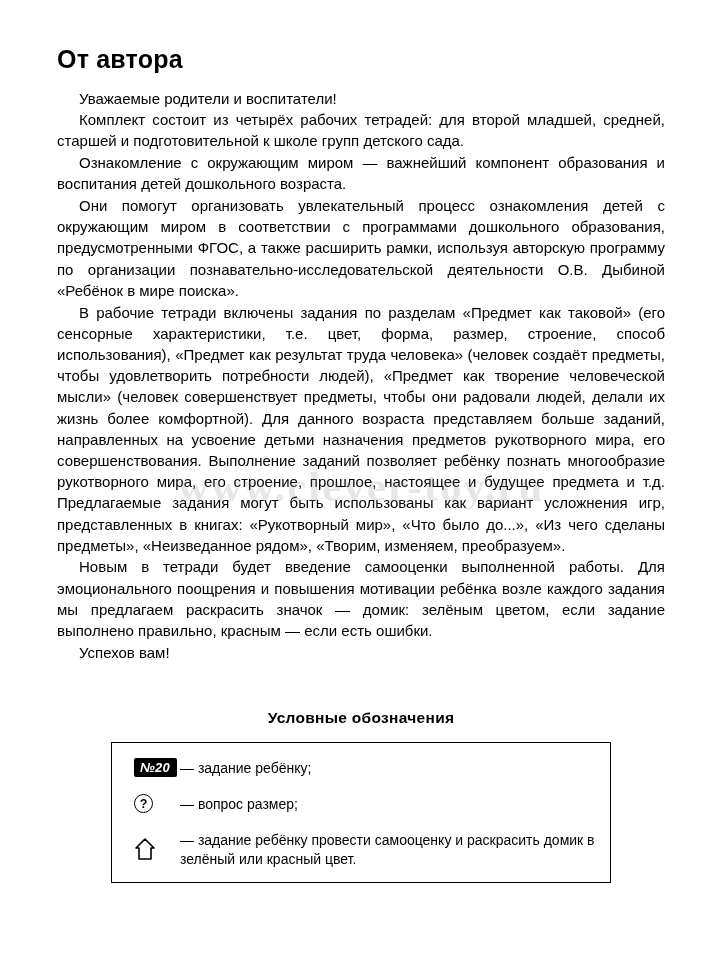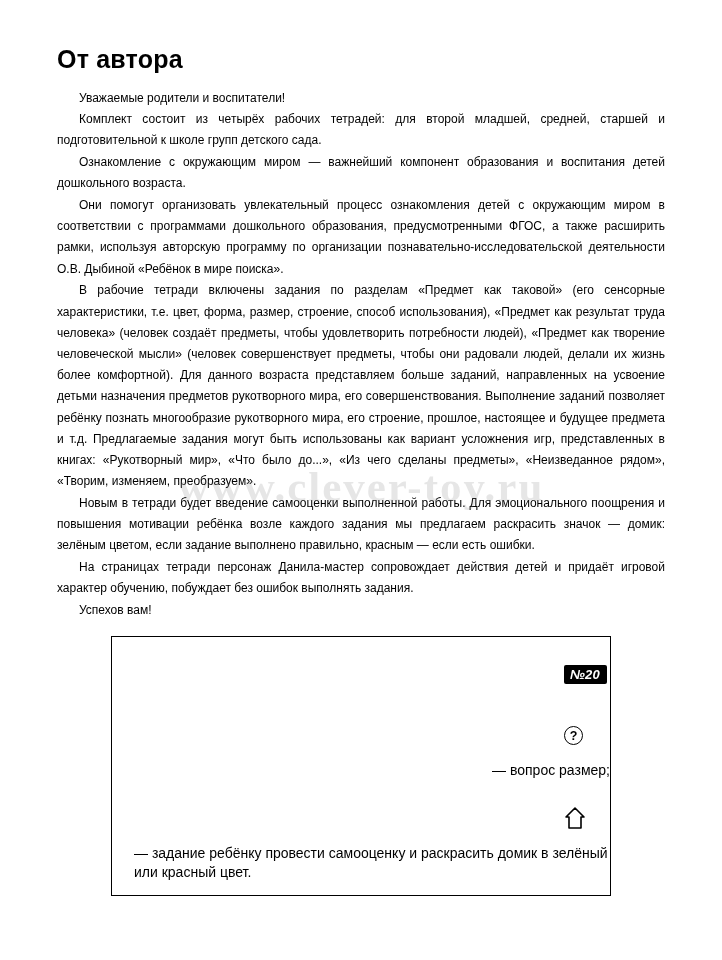--- a/index.html
+++ b/index.html
@@ -30,21 +30,21 @@
   }
   .page-title {
     font-size: 25px;
     font-weight: bold;
     letter-spacing: 0.2px;
     margin: 0 0 14px 0;
     line-height: 1.1;
   }
   p.para {
     margin: 0 0 0.5px 0;
-    font-size: 12px;
+    font-size: 15px;
     line-height: 21.2px;
     text-align: justify;
     text-justify: inter-word;
     hyphens: manual;
   }
   p.indent {
     text-indent: 22px;
   }
   .watermark {
     position: absolute;
@@ -69,24 +69,23 @@
   }
   .legend-box {
     margin: 15px auto 0 auto;
     width: 500px;
     border: 1px solid #000;
     padding: 13px 0 13px 0;
     box-sizing: border-box;
   }
   .legend-row {
     display: flex;
-    align-items: flex-end;
+    align-items: center;
     padding: 0 0 0 22px;
     margin-bottom: 14px;
-    flex-direction: column;
   }
   .legend-row:last-child { margin-bottom: 0; }
   .legend-sym {
     width: 46px;
     flex: 0 0 46px;
     display: flex;
     align-items: center;
     justify-content: flex-start;
     padding-top: 1px;
   }
@@ -129,30 +128,31 @@
   <div class="content">
 
     <h1 class="page-title">От автора</h1>
 
     <p class="para indent">Уважаемые родители и воспитатели!</p>
     <p class="para indent">Комплект состоит из четырёх рабочих тетрадей: для второй младшей, средней, старшей и подготовительной к школе групп детского сада.</p>
     <p class="para indent">Ознакомление с окружающим миром — важнейший компонент образования и воспитания детей дошкольного возраста.</p>
     <p class="para indent">Они помогут организовать увлекательный процесс ознакомления детей с окружающим миром в соответствии с программами дошкольного образования, предусмотренными ФГОС, а также расширить рамки, используя авторскую программу по организации познавательно-исследовательской деятельности О.В. Дыбиной «Ребёнок в мире поиска».</p>
     <p class="para indent">В рабочие тетради включены задания по разделам «Предмет как таковой» (его сенсорные характеристики, т.е. цвет, форма, размер, строение, способ использования), «Предмет как результат труда человека» (человек создаёт предметы, чтобы удовлетворить потребности людей), «Предмет как творение человеческой мысли» (человек совершенствует предметы, чтобы они радовали людей, делали их жизнь более комфортной). Для данного возраста представляем больше заданий, направленных на усвоение детьми назначения предметов рукотворного мира, его совершенствования. Выполнение заданий позволяет ребёнку познать многообразие рукотворного мира, его строение, прошлое, настоящее и будущее предмета и т.д. Предлагаемые задания могут быть использованы как вариант усложнения игр, представленных в книгах: «Рукотворный мир», «Что было до...», «Из чего сделаны предметы», «Неизведанное рядом», «Творим, изменяем, преобразуем».</p>
     <p class="para indent">Новым в тетради будет введение самооценки выполненной работы. Для эмоционального поощрения и повышения мотивации ребёнка возле каждого задания мы предлагаем раскрасить значок — домик: зелёным цветом, если задание выполнено правильно, красным — если есть ошибки.</p>
-    <p class="para indent">На страницах тетради персонаж Данила-мастер сопровождает действия детей и придаёт игровой характер обучению, побуждает без ошибок выполнять задания.</p>
     <p class="para indent">Успехов вам!</p>
 
+    <div class="legend-title">Условные обозначения</div>
 
     <div class="legend-box">
 
       <div class="legend-row">
         <div class="legend-sym">
           <span class="sym-task">№20</span>
         </div>
+        <div class="legend-text">— задание ребёнку;</div>
       </div>
 
       <div class="legend-row">
         <div class="legend-sym">
           <span class="sym-question">?</span>
         </div>
         <div class="legend-text">— вопрос размер;</div>
       </div>
 
       <div class="legend-row">

